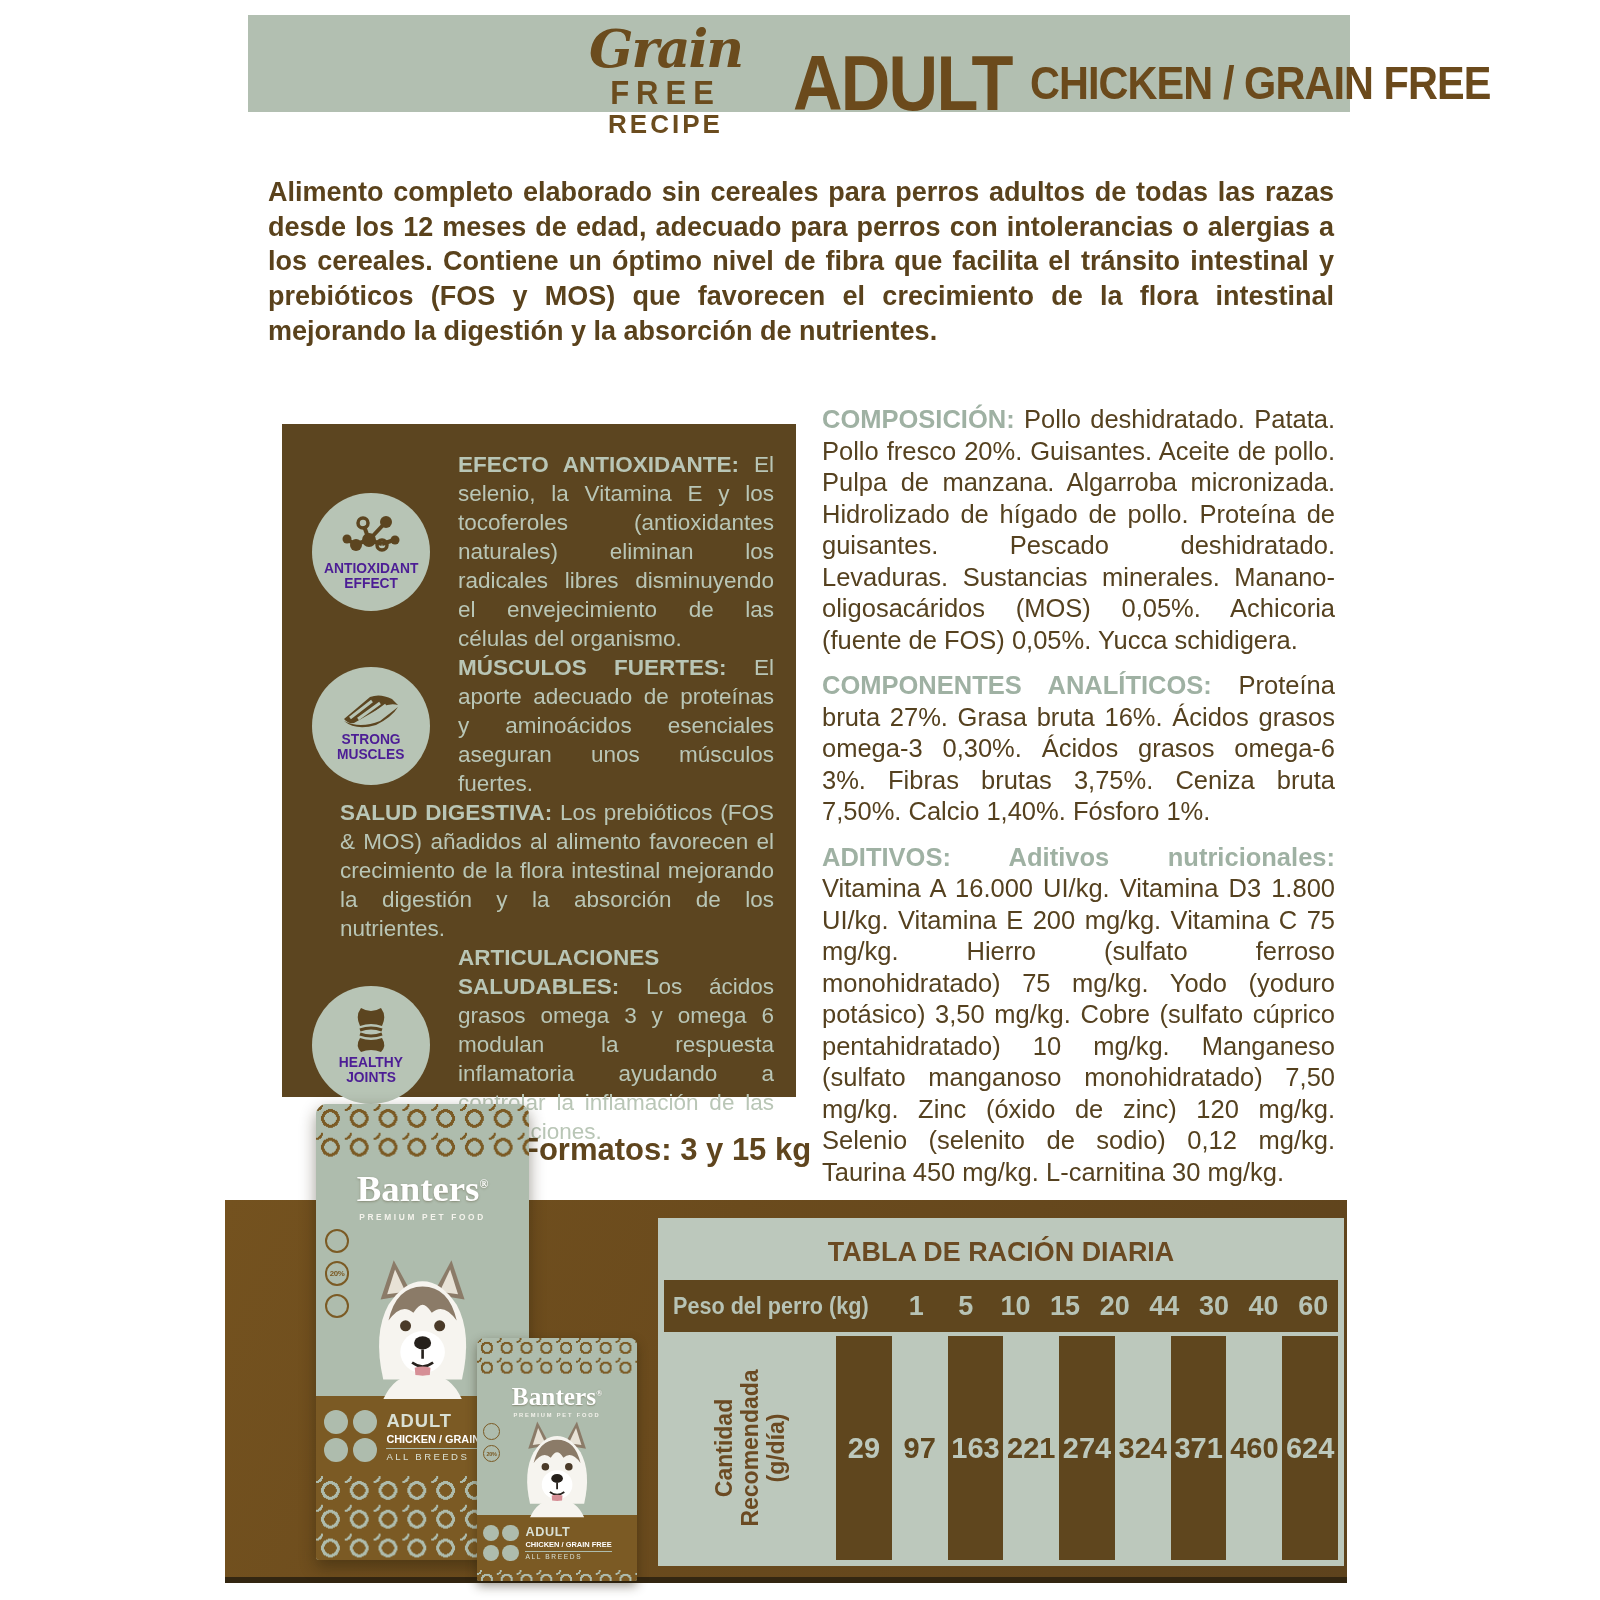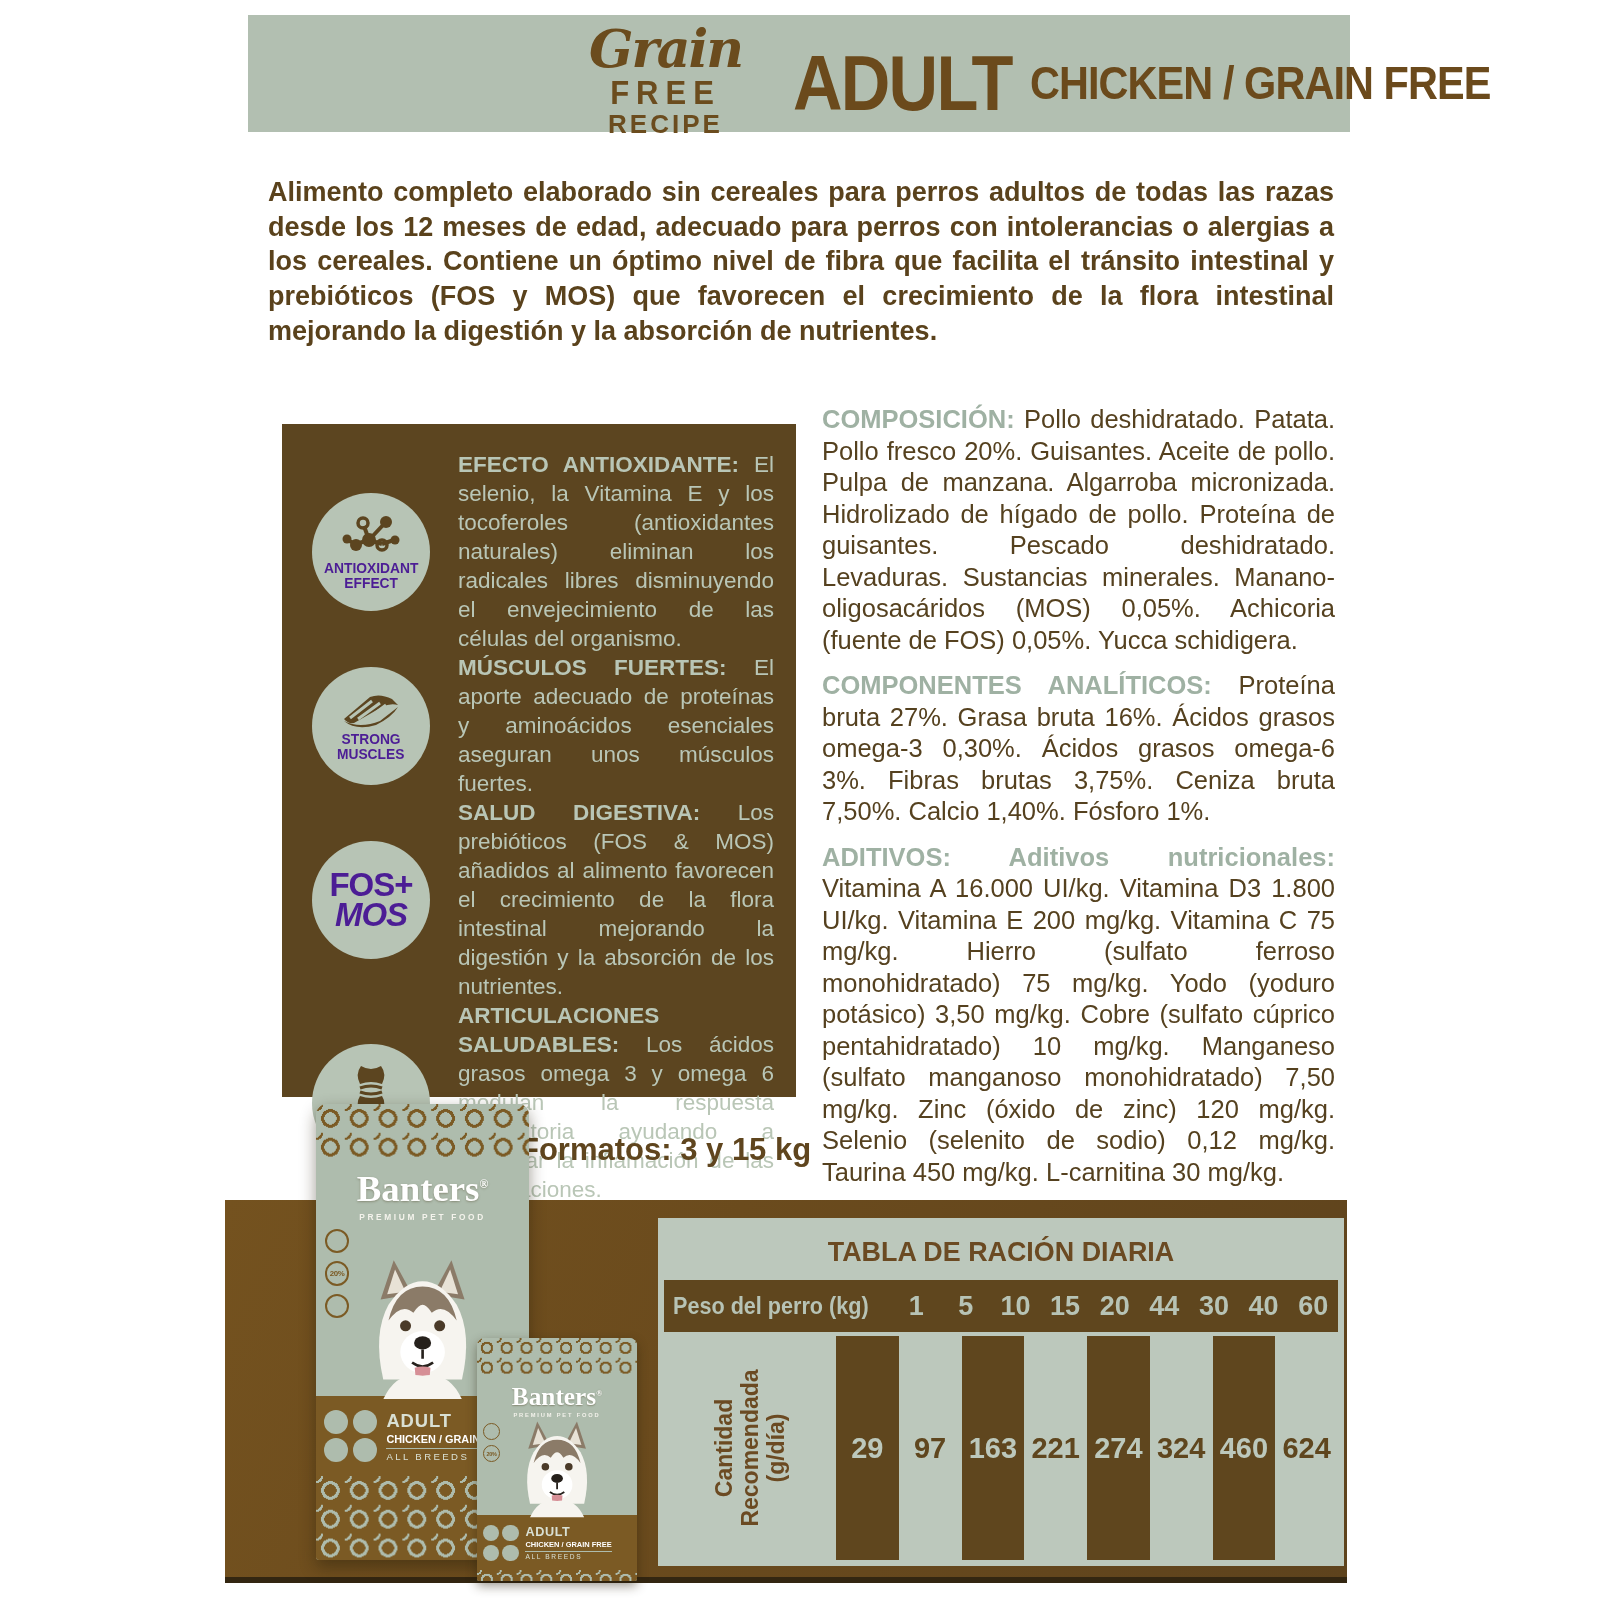--- a/index.html
+++ b/index.html
@@ -1,21 +1,21 @@
 <!DOCTYPE html>
 <html><head>
 <meta charset="utf-8">
 <style>
   html,body{margin:0;padding:0;background:#e8e8e4;}
   #stage{position:relative;width:1600px;height:1600px;background:#ffffff;overflow:hidden;
          font-family:"Liberation Sans",sans-serif;}
   [data-name]{box-sizing:border-box;}
 
   
-  .header-band{position:absolute;left:248px;top:15px;width:1102px;height:117px;
+  .header-band{position:absolute;left:248px;top:15px;width:1102px;height:97px;
     background:#b2bfb1;display:flex;align-items:center;}
   .gf-logo{position:absolute;left:330px;top:8px;width:175px;text-align:center;color:#6b4c1e;line-height:1;}
   .gf-script{font-family:"DejaVu Serif",serif;font-style:italic;font-weight:bold;font-size:52px;letter-spacing:-2px;}
   .gf-free{font-size:31px;font-weight:bold;letter-spacing:7px;margin-top:2px;transform:scaleY(1.05);}
   .gf-recipe{font-size:26px;font-weight:bold;letter-spacing:3px;margin-top:3px;}
   .main-title{position:absolute;left:545px;top:0;height:136px;display:flex;align-items:center;color:#6b4a1c;white-space:nowrap;}
   .mt-adult{font-size:78px;font-weight:bold;letter-spacing:-2px;transform:scaleX(.88);transform-origin:left center;}
   .mt-sub{font-size:46px;font-weight:bold;letter-spacing:-1px;margin-left:-12px;transform:scaleX(.9);transform-origin:left center;}
 
   
@@ -162,24 +162,20 @@
         <div class="badge-label" data-name="muscles-badge-line1">STRONG</div>
         <div class="badge-label" data-name="muscles-badge-line2">MUSCLES</div>
       </div>
       <div class="feature-text" data-name="feature-muscles-text">
         <span class="feature-title" data-name="feature-muscles-title">MÚSCULOS FUERTES:</span>
         <span data-name="feature-muscles-body">El aporte adecuado de proteínas y aminoácidos esenciales aseguran unos músculos fuertes.</span>
       </div>
     </div>
 
     <div class="feature" data-name="feature-digestive">
-      <div class="badge-circle" data-name="fos-mos-badge">
-        <div class="fos-line1" data-name="fos-mos-icon">FOS+</div>
-        <div class="fos-line2" data-name="fos-mos-icon-line2">MOS</div>
-      </div>
       <div class="feature-text" data-name="feature-digestive-text">
         <span class="feature-title" data-name="feature-digestive-title">SALUD DIGESTIVA:</span>
         <span data-name="feature-digestive-body">Los prebióticos (FOS &amp; MOS) añadidos al alimento favorecen el crecimiento de la flora intestinal mejorando la digestión y la absorción de los nutrientes.</span>
       </div>
     </div>
 
     <div class="feature" data-name="feature-joints">
       <div class="badge-circle" data-name="joints-badge">
         <span data-name="joint-icon">
           <svg width="44" height="48" viewBox="0 0 44 48">
@@ -335,19 +331,20 @@
           <div data-name="amount-label-line3">(g/día)</div>
         </div>
       </div>
       <div class="rt-cols" data-name="ration-columns">
         <div class="rt-col" data-name="amount-cell">29</div>
         <div class="rt-col" data-name="amount-cell">97</div>
         <div class="rt-col" data-name="amount-cell">163</div>
         <div class="rt-col" data-name="amount-cell">221</div>
         <div class="rt-col" data-name="amount-cell">274</div>
         <div class="rt-col" data-name="amount-cell">324</div>
+        <div class="rt-col" data-name="amount-cell">371</div>
         <div class="rt-col" data-name="amount-cell">460</div>
         <div class="rt-col" data-name="amount-cell">624</div>
       </div>
     </div>
   </div>
 
 </div>
 
 </body></html>

